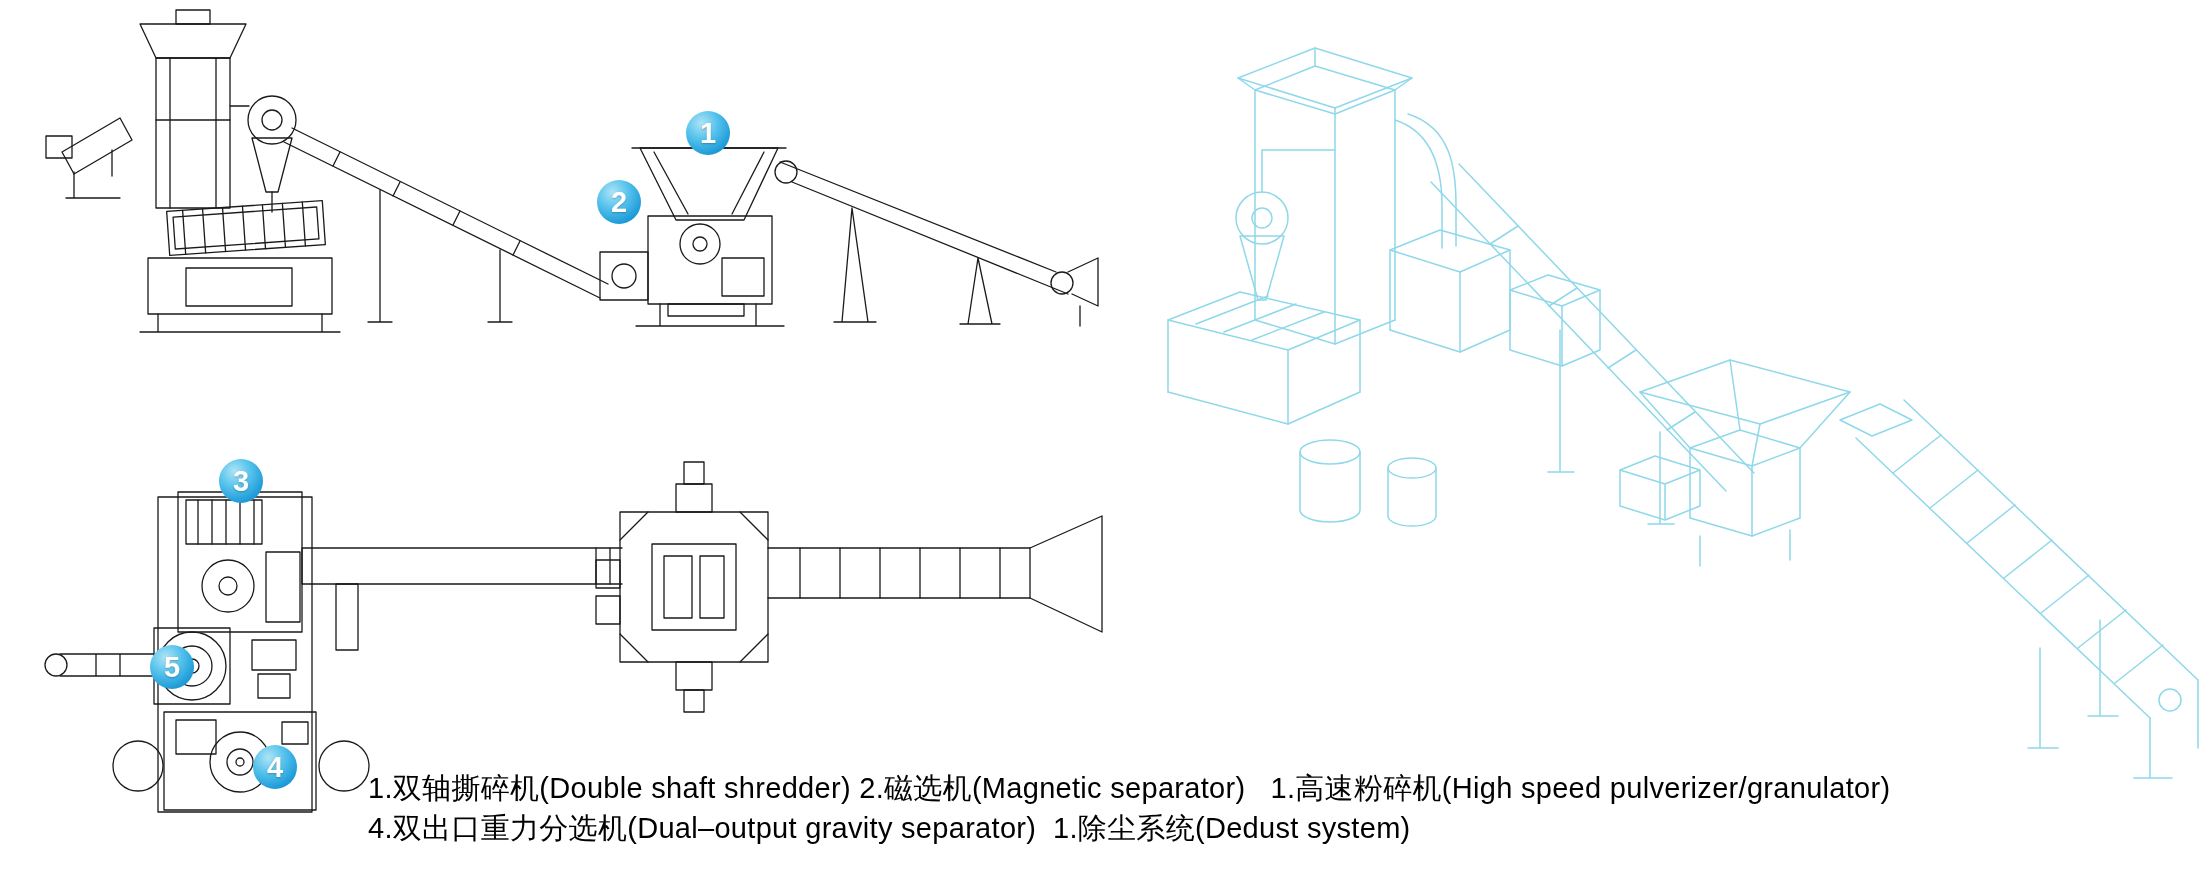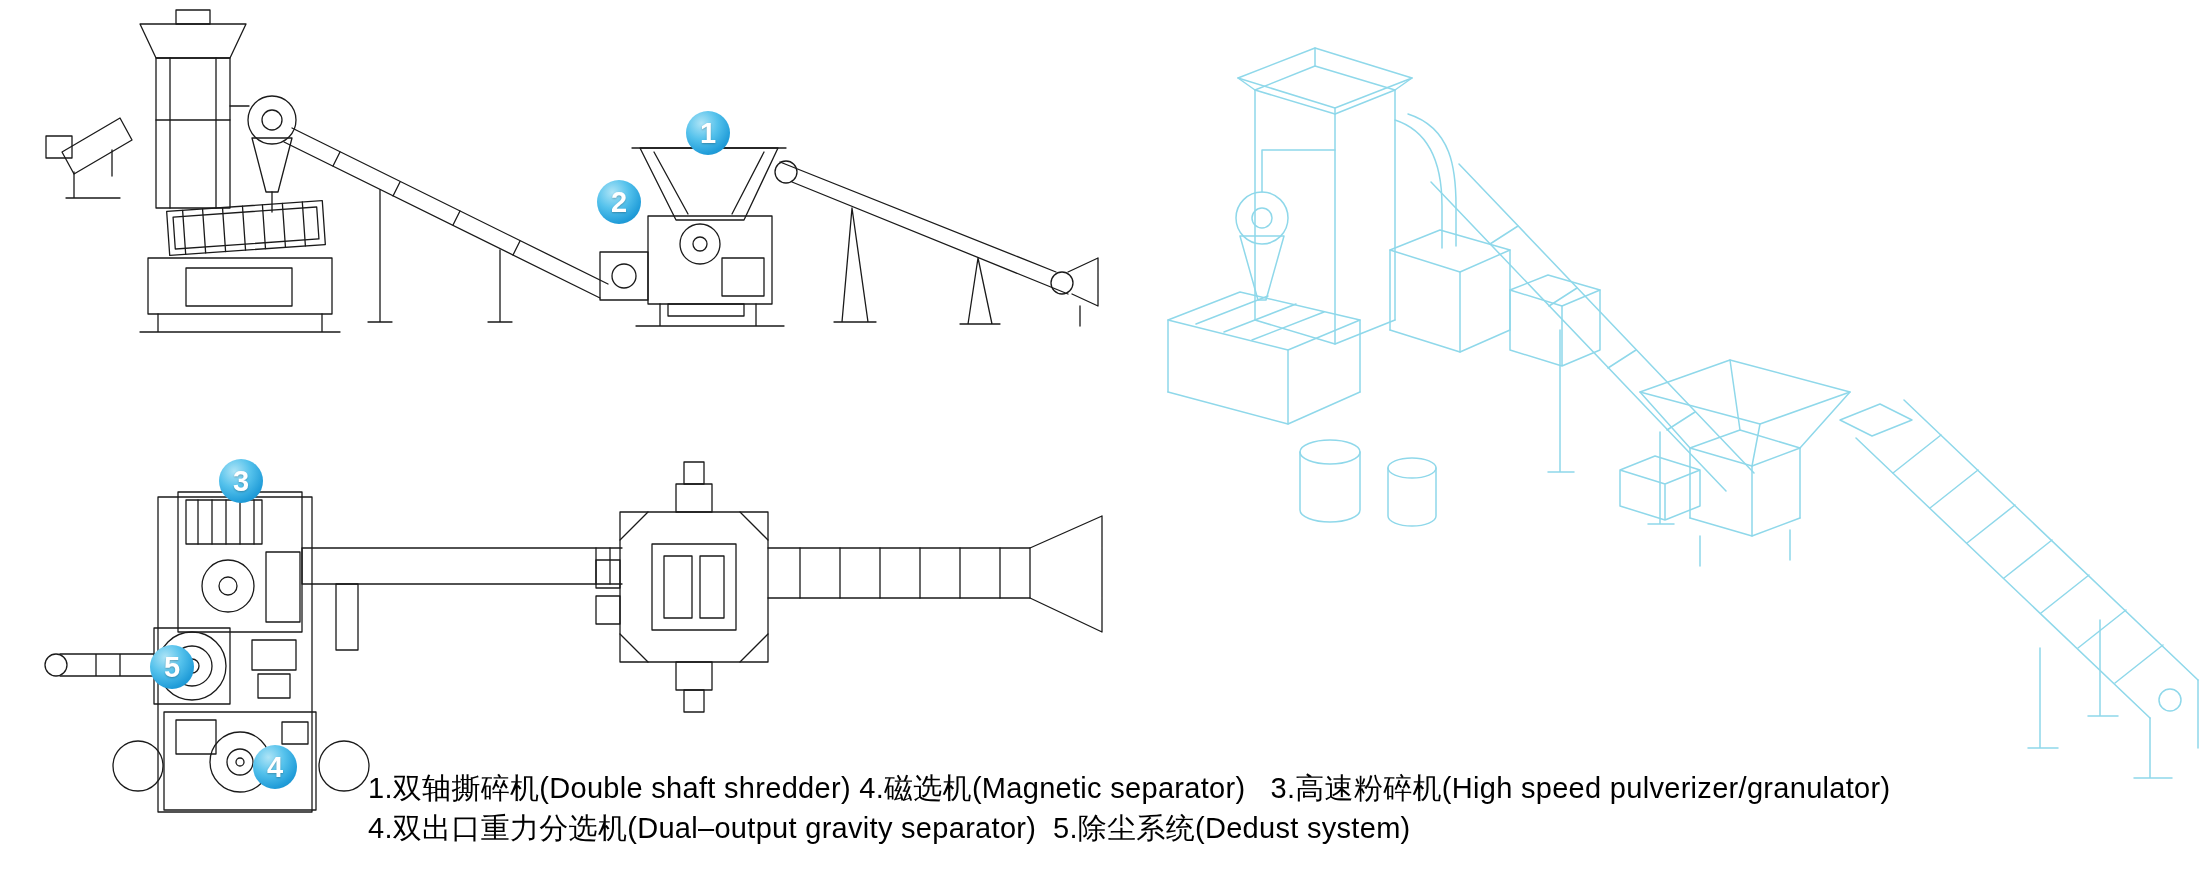--- a/index.html
+++ b/index.html
@@ -219,17 +219,17 @@
     </g>
   </svg>
 
   <div class="marker" style="left:686px;top:111px;">1</div>
   <div class="marker" style="left:597px;top:180px;">2</div>
   <div class="marker" style="left:219px;top:459px;">3</div>
   <div class="marker" style="left:150px;top:645px;">5</div>
   <div class="marker" style="left:253px;top:745px;">4</div>
 
   <div id="caption">
-    <div class="cap-line">1.双轴撕碎机(Double shaft shredder) 4.磁选机(Magnetic separator)   3.高速粉碎机(High speed pulverizer/granulator)</div>
-    <div class="cap-line">4.双出口重力分选机(Dual–output gravity separator)  5.除尘系统(Dedust system)</div>
+    <div class="cap-line">1.双轴撕碎机(Double shaft shredder) 2.磁选机(Magnetic separator)   1.高速粉碎机(High speed pulverizer/granulator)</div>
+    <div class="cap-line">4.双出口重力分选机(Dual–output gravity separator)  1.除尘系统(Dedust system)</div>
   </div>
 
 </div>
 
 </body></html>

